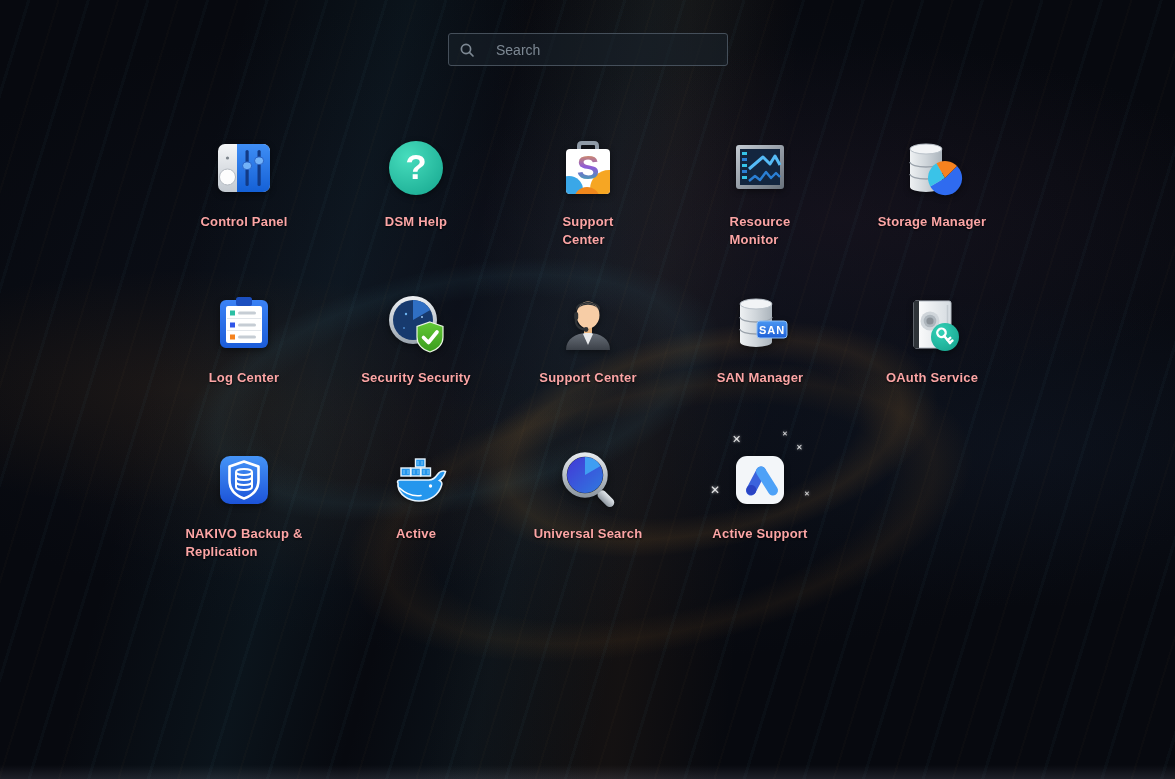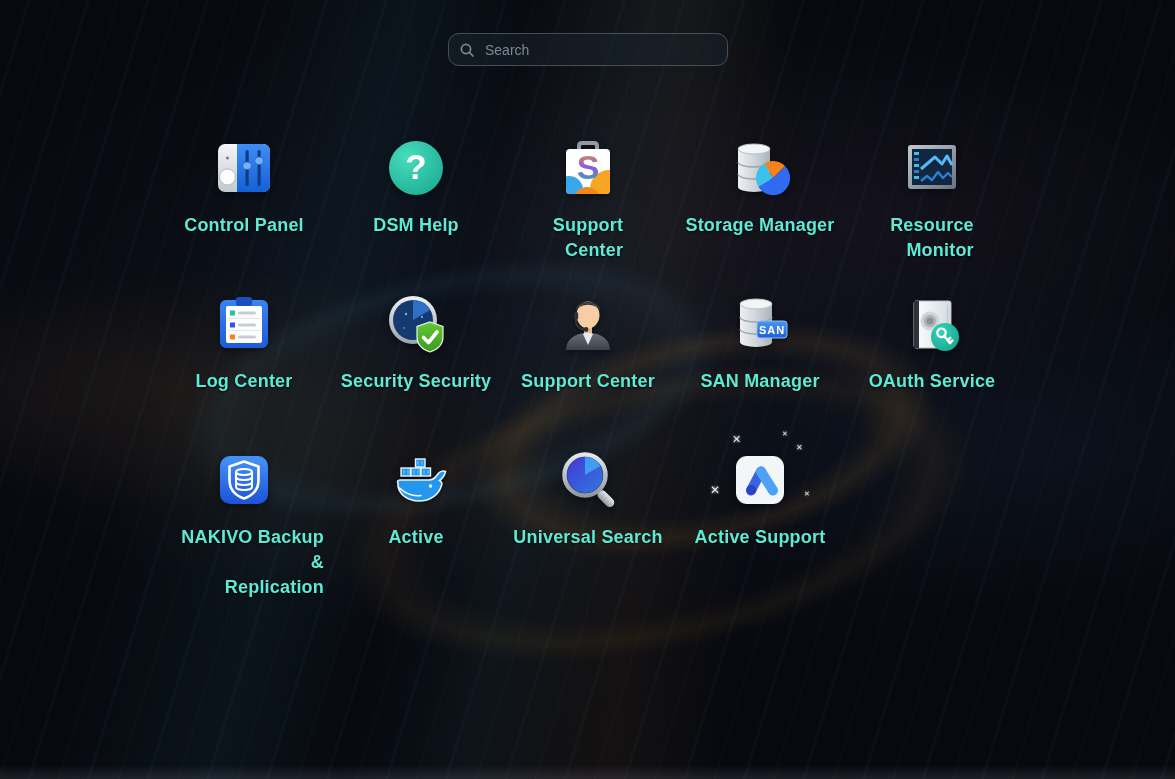--- a/index.html
+++ b/index.html
@@ -26,44 +26,44 @@
       radial-gradient(ellipse 26% 18% at 60% 58%, transparent 52%, rgba(175,120,48,0.13) 66%, transparent 78%),
       radial-gradient(ellipse 34% 22% at 55% 66%, transparent 58%, rgba(150,100,40,0.10) 70%, transparent 80%),
       radial-gradient(ellipse 30% 20% at 40% 45%, transparent 55%, rgba(70,140,160,0.08) 68%, transparent 78%);
     transform:rotate(-12deg);transform-origin:55% 58%;}
   .bottom-glow{position:absolute;left:0;right:0;bottom:0;height:14px;pointer-events:none;
     background:linear-gradient(to top, rgba(150,150,170,0.16), transparent);}
 
   
   .searchbar{
     position:absolute;top:33px;left:448px;width:280px;height:33px;box-sizing:border-box;
-    background:rgba(26,34,44,0.55);border:1px solid #454f5a;border-radius:11px;
-    display:flex;align-items:center;padding:0 10px;gap:8px;
+    background:rgba(26,34,44,0.55);border:1px solid #454f5a;border-radius:3px;
+    display:flex;align-items:center;padding:0 10px;gap:19px;
   }
   .searchbar .mag{flex:0 0 auto;display:flex;}
   .searchbar input{
     flex:1;background:transparent;border:none;outline:none;color:#c6cdd4;
     font-family:"Liberation Sans",sans-serif;font-size:14px;
   }
   .searchbar input::placeholder{color:#7d8893;}
 
   
   .grid{
     position:absolute;left:158px;top:130px;width:860px;
     display:grid;grid-template-columns:repeat(5,172px);grid-auto-rows:156px;
   }
   .app{
     display:flex;flex-direction:column;align-items:center;padding-top:6px;
     position:relative;cursor:pointer;
   }
   .app-icon{width:64px;height:64px;flex:0 0 auto;filter:drop-shadow(0 2px 3px rgba(0,0,0,0.45));}
   .app-icon svg{display:block;width:64px;height:64px;}
   .app-label{
-    margin-top:13px;color:#5eead4;font-size:18px;font-weight:700;letter-spacing:.2px;
-    text-align:right;line-height:1.4;white-space:pre-line;max-width:160px;
+    margin-top:13px;color:#fca5a5;font-size:13px;font-weight:700;letter-spacing:.2px;
+    text-align:left;line-height:1.4;white-space:pre-line;max-width:160px;
     text-shadow:0 1px 2px rgba(0,0,0,0.85);
   }
   .sparkle{position:absolute;color:rgba(255,255,255,0.85);pointer-events:none;
     text-shadow:0 0 3px rgba(255,255,255,0.7);line-height:1;}
 </style>
 </head>
 <body>
 
 <div class="streaks"></div>
 <div class="swirl"></div>
@@ -152,62 +152,62 @@
       </svg>
     </div>
     <div class="app-label">Support
 Center</div>
   </div>
 
   <div class="app">
     <div class="app-icon">
       <svg viewBox="0 0 64 64">
         <defs>
-            <linearGradient id="smB" x1="0" y1="0" x2="1" y2="0">
-              <stop offset="0" stop-color="#eef1f3"></stop>
-              <stop offset="0.5" stop-color="#cfd5da"></stop>
-              <stop offset="1" stop-color="#aab3bb"></stop>
-            </linearGradient>
-          </defs>
-        <path d="M10,13 V51 A16,5 0 0 0 42,51 V13 Z" fill="url(#smB)"></path>
-        <ellipse cx="26" cy="13" rx="16" ry="5" fill="#f2f4f6" stroke="#b9c1c9" stroke-width="1"></ellipse>
-        <path d="M10,26 A16,5 0 0 0 42,26" fill="none" stroke="#9aa2ab" stroke-width="1.3"></path>
-        <path d="M10,38 A16,5 0 0 0 42,38" fill="none" stroke="#9aa2ab" stroke-width="1.3"></path>
-        <path d="M45,42 L57,30 A17,17 0 1 1 30.3,50.5 Z" fill="#2f6bf0"></path>
-        <path d="M45,42 L30.3,50.5 A17,17 0 0 1 36.5,27.3 Z" fill="#3ac3e8"></path>
-        <path d="M45,42 L36.5,27.3 A17,17 0 0 1 57,30 Z" fill="#f5821f"></path>
-      </svg>
-    </div>
-    <div class="app-label">Storage Manager</div>
-  </div>
-
-  <div class="app">
-    <div class="app-icon">
-      <svg viewBox="0 0 64 64">
-        <defs>
             <linearGradient id="rmF" x1="0" y1="0" x2="1" y2="1">
               <stop offset="0" stop-color="#c3cad2"></stop>
               <stop offset="1" stop-color="#69727c"></stop>
             </linearGradient>
           </defs>
         <rect x="8" y="9" width="48" height="44" rx="3" fill="url(#rmF)"></rect>
         <rect x="12" y="13" width="40" height="36" fill="#13263f"></rect>
         <g fill="#35c3e8">
           <rect x="14" y="16" width="5" height="3"></rect>
             <rect x="14" y="22" width="5" height="3" fill="#2a7fd4"></rect>
           <rect x="14" y="28" width="5" height="3"></rect>
             <rect x="14" y="34" width="5" height="3" fill="#2a7fd4"></rect>
           <rect x="14" y="40" width="5" height="3"></rect>
         </g>
         <polyline points="21,33 28,27 35,21 42,28 47,20 52,29" fill="none" stroke="#55bbf6" stroke-width="3" stroke-linejoin="round"></polyline>
         <polyline points="21,45 27,40 32,44 38,36 43,42 48,37 52,41" fill="none" stroke="#2a7fd4" stroke-width="2.4" stroke-linejoin="round"></polyline>
       </svg>
     </div>
     <div class="app-label">Resource
 Monitor</div>
+  </div>
+
+  <div class="app">
+    <div class="app-icon">
+      <svg viewBox="0 0 64 64">
+        <defs>
+            <linearGradient id="smB" x1="0" y1="0" x2="1" y2="0">
+              <stop offset="0" stop-color="#eef1f3"></stop>
+              <stop offset="0.5" stop-color="#cfd5da"></stop>
+              <stop offset="1" stop-color="#aab3bb"></stop>
+            </linearGradient>
+          </defs>
+        <path d="M10,13 V51 A16,5 0 0 0 42,51 V13 Z" fill="url(#smB)"></path>
+        <ellipse cx="26" cy="13" rx="16" ry="5" fill="#f2f4f6" stroke="#b9c1c9" stroke-width="1"></ellipse>
+        <path d="M10,26 A16,5 0 0 0 42,26" fill="none" stroke="#9aa2ab" stroke-width="1.3"></path>
+        <path d="M10,38 A16,5 0 0 0 42,38" fill="none" stroke="#9aa2ab" stroke-width="1.3"></path>
+        <path d="M45,42 L57,30 A17,17 0 1 1 30.3,50.5 Z" fill="#2f6bf0"></path>
+        <path d="M45,42 L30.3,50.5 A17,17 0 0 1 36.5,27.3 Z" fill="#3ac3e8"></path>
+        <path d="M45,42 L36.5,27.3 A17,17 0 0 1 57,30 Z" fill="#f5821f"></path>
+      </svg>
+    </div>
+    <div class="app-label">Storage Manager</div>
   </div>
 
   <div class="app">
     <div class="app-icon">
       <svg viewBox="0 0 64 64">
         <defs>
             <linearGradient id="lcB" x1="0" y1="0" x2="0" y2="1">
               <stop offset="0" stop-color="#3b82f5"></stop>
               <stop offset="1" stop-color="#1b5cd9"></stop>
             </linearGradient>

